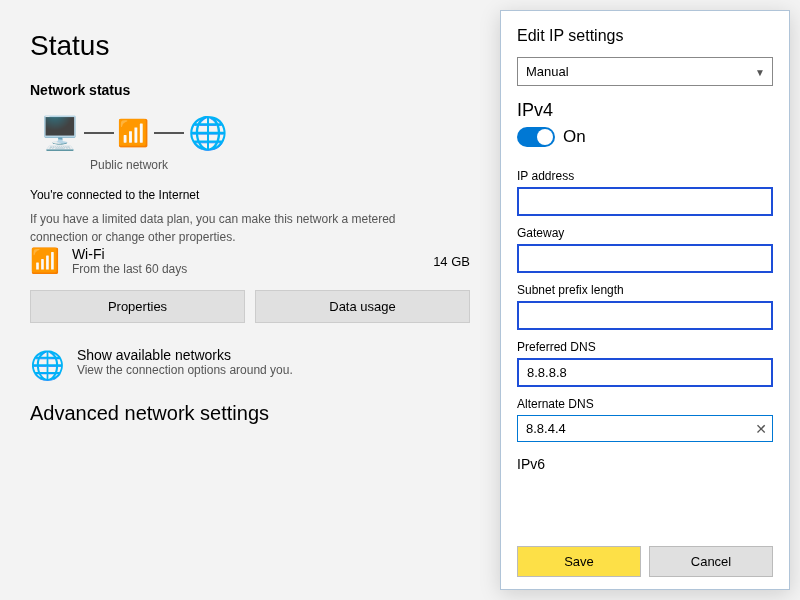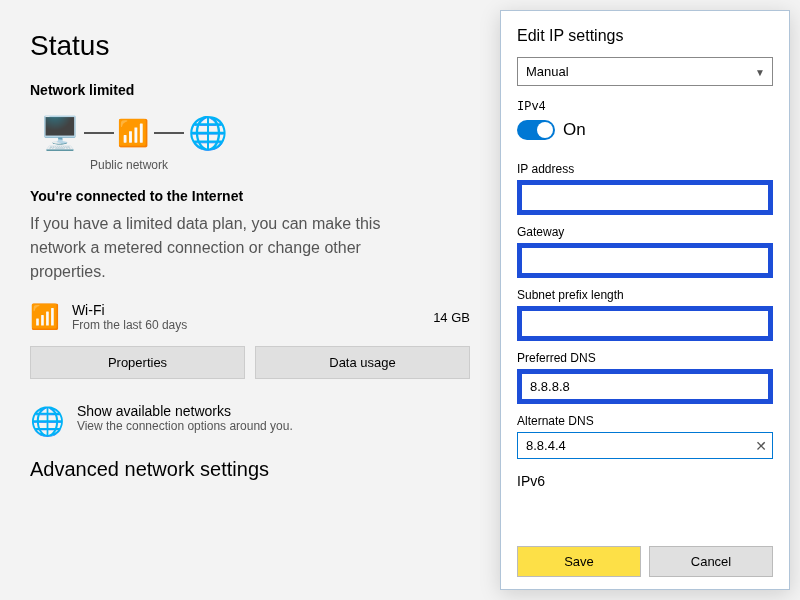--- a/index.html
+++ b/index.html
@@ -54,31 +54,30 @@
     }
 
     .network-label {
       font-size: 12px;
       color: #555;
       margin-bottom: 16px;
       padding-left: 60px;
     }
 
     .connected-title {
-      font-size: 14px;
-      font-weight: 700;
+      font-size: 12px;
+      font-weight: 400;
       color: #000;
       margin-bottom: 8px;
     }
 
     .connected-desc {
-      font-size: 16px;
+      font-size: 12px;
       color: #555;
       line-height: 1.5;
-      margin-bottom: 18px;
       max-width: 380px;
     }
 
     .wifi-row {
       display: flex;
       align-items: center;
       margin-bottom: 14px;
     }
 
     .wifi-icon-wrap {
@@ -200,25 +199,24 @@
       pointer-events: none;
       font-size: 10px;
       color: #555;
     }
 
     .ipv4-section {
       margin-bottom: 10px;
     }
 
     .ipv4-label {
-      font-size: 12px;
+      font-size: 18px;
       font-weight: 500;
       color: #000;
       margin-bottom: 6px;
-      font-family: Liberation Mono, monospace;
     }
 
     .toggle-row {
       display: flex;
       align-items: center;
       gap: 8px;
       margin-bottom: 12px;
     }
 
     .toggle {
@@ -252,21 +250,21 @@
 
     .field-label {
       font-size: 12px;
       color: #000;
       margin-bottom: 4px;
     }
 
     .field-input {
       width: 100%;
       padding: 5px 8px;
-      border: 5px solid #1d4ed8;
+      border: 2px solid #1d4ed8;
       font-size: 13px;
       background: #fff;
       color: #000;
       outline: none;
     }
 
     .field-input.active-field {
       border: 1.5px solid #0078d4;
     }
 
@@ -324,21 +322,21 @@
       font-size: 13px;
       cursor: pointer;
       color: #000;
     }
   </style>
 </head>
 <body>
 
 <div class="left-panel">
   <h1 class="page-title">Status</h1>
-  <p class="section-title">Network limited</p>
+  <p class="section-title">Network status</p>
 
   <div class="network-diagram">
 
     <span class="net-icon">🖥️</span>
     <div class="net-line"></div>
 
     <span class="net-icon" style="font-size:26px;">📶</span>
     <div class="net-line"></div>
 
     <span class="net-icon">🌐</span>

